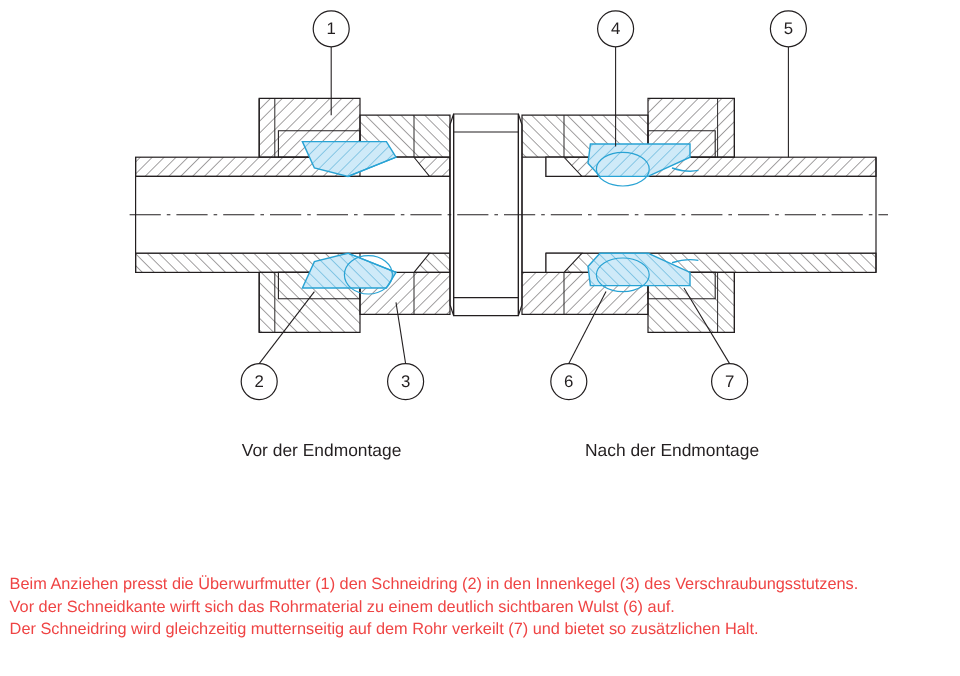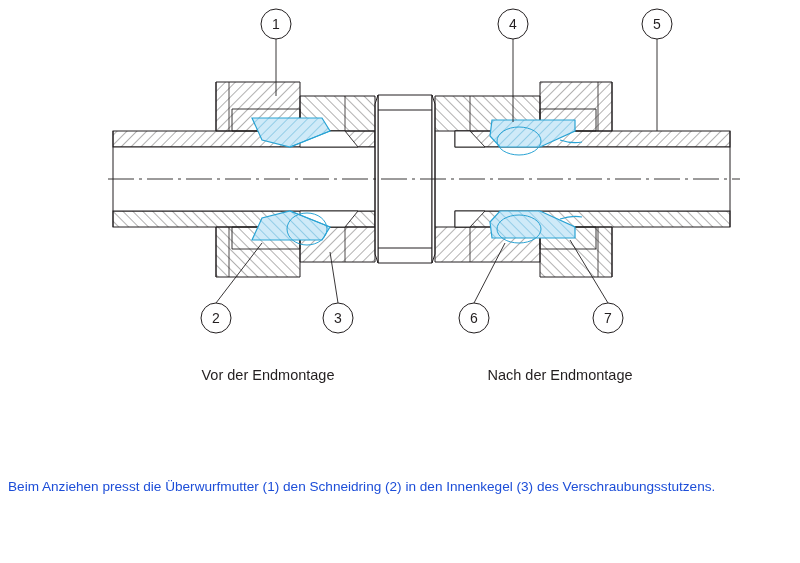--- a/index.html
+++ b/index.html
@@ -41,21 +41,21 @@
   #body-text {
     position: absolute;
     left: 8px;
     top: 478px;
     width: 784px;
   }
   #body-text p {
     margin: 0;
     font-size: 13.6px;
     line-height: 18.5px;
-    color: #1d4ed8;
+    color: #ef4444;
     white-space: nowrap;
   }
 </style>
 </head>
 <body>
 
 <div id="diagram-stage">
   <svg id="diagram-svg" width="800" height="420" viewBox="0 0 800 420" xmlns="http://www.w3.org/2000/svg">
     <defs>
       <pattern id="hatchR" width="7" height="7" patternUnits="userSpaceOnUse" patternTransform="rotate(45)">
@@ -205,13 +205,15 @@
       <text class="callout-num" x="608" y="319">7</text>
     </g>
 
     <text class="caption-text" x="268" y="380">Vor der Endmontage</text>
     <text class="caption-text" x="560" y="380">Nach der Endmontage</text>
   </svg>
 </div>
 
 <div id="body-text">
   <p>Beim Anziehen presst die Überwurfmutter (1) den Schneidring (2) in den Innenkegel (3) des Verschraubungsstutzens.</p>
+  <p>Vor der Schneidkante wirft sich das Rohrmaterial zu einem deutlich sichtbaren Wulst (6) auf.</p>
+  <p>Der Schneidring wird gleichzeitig mutternseitig auf dem Rohr verkeilt (7) und bietet so zusätzlichen Halt.</p>
 </div>
 
 </body></html>

